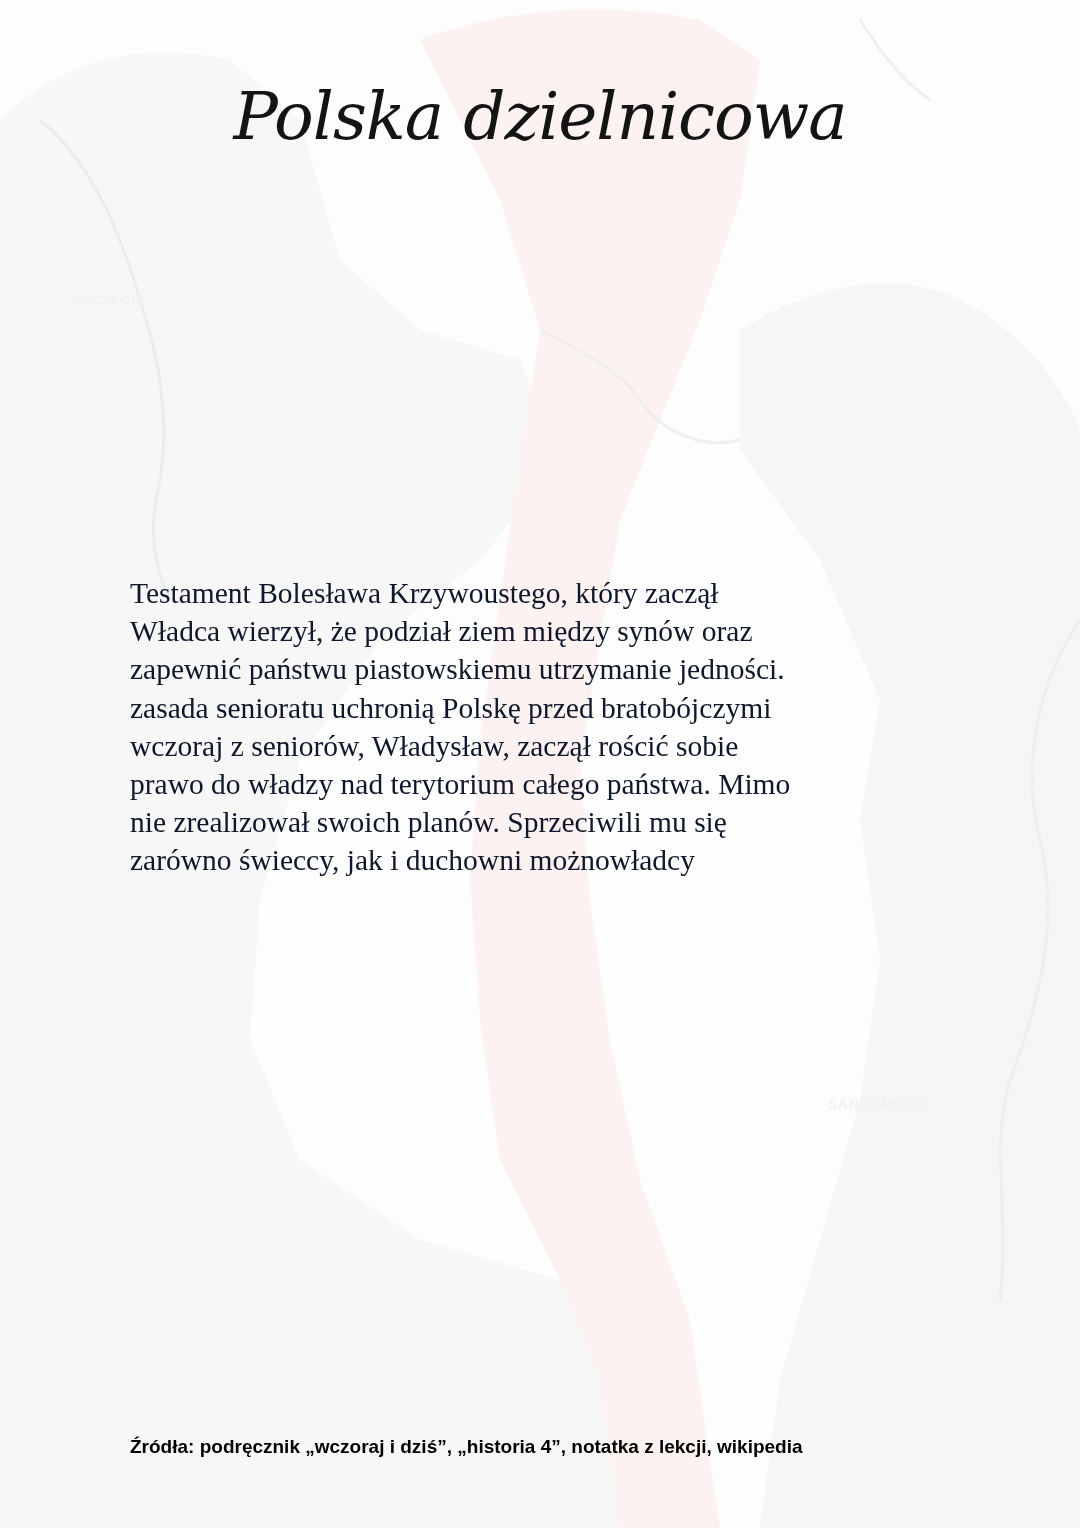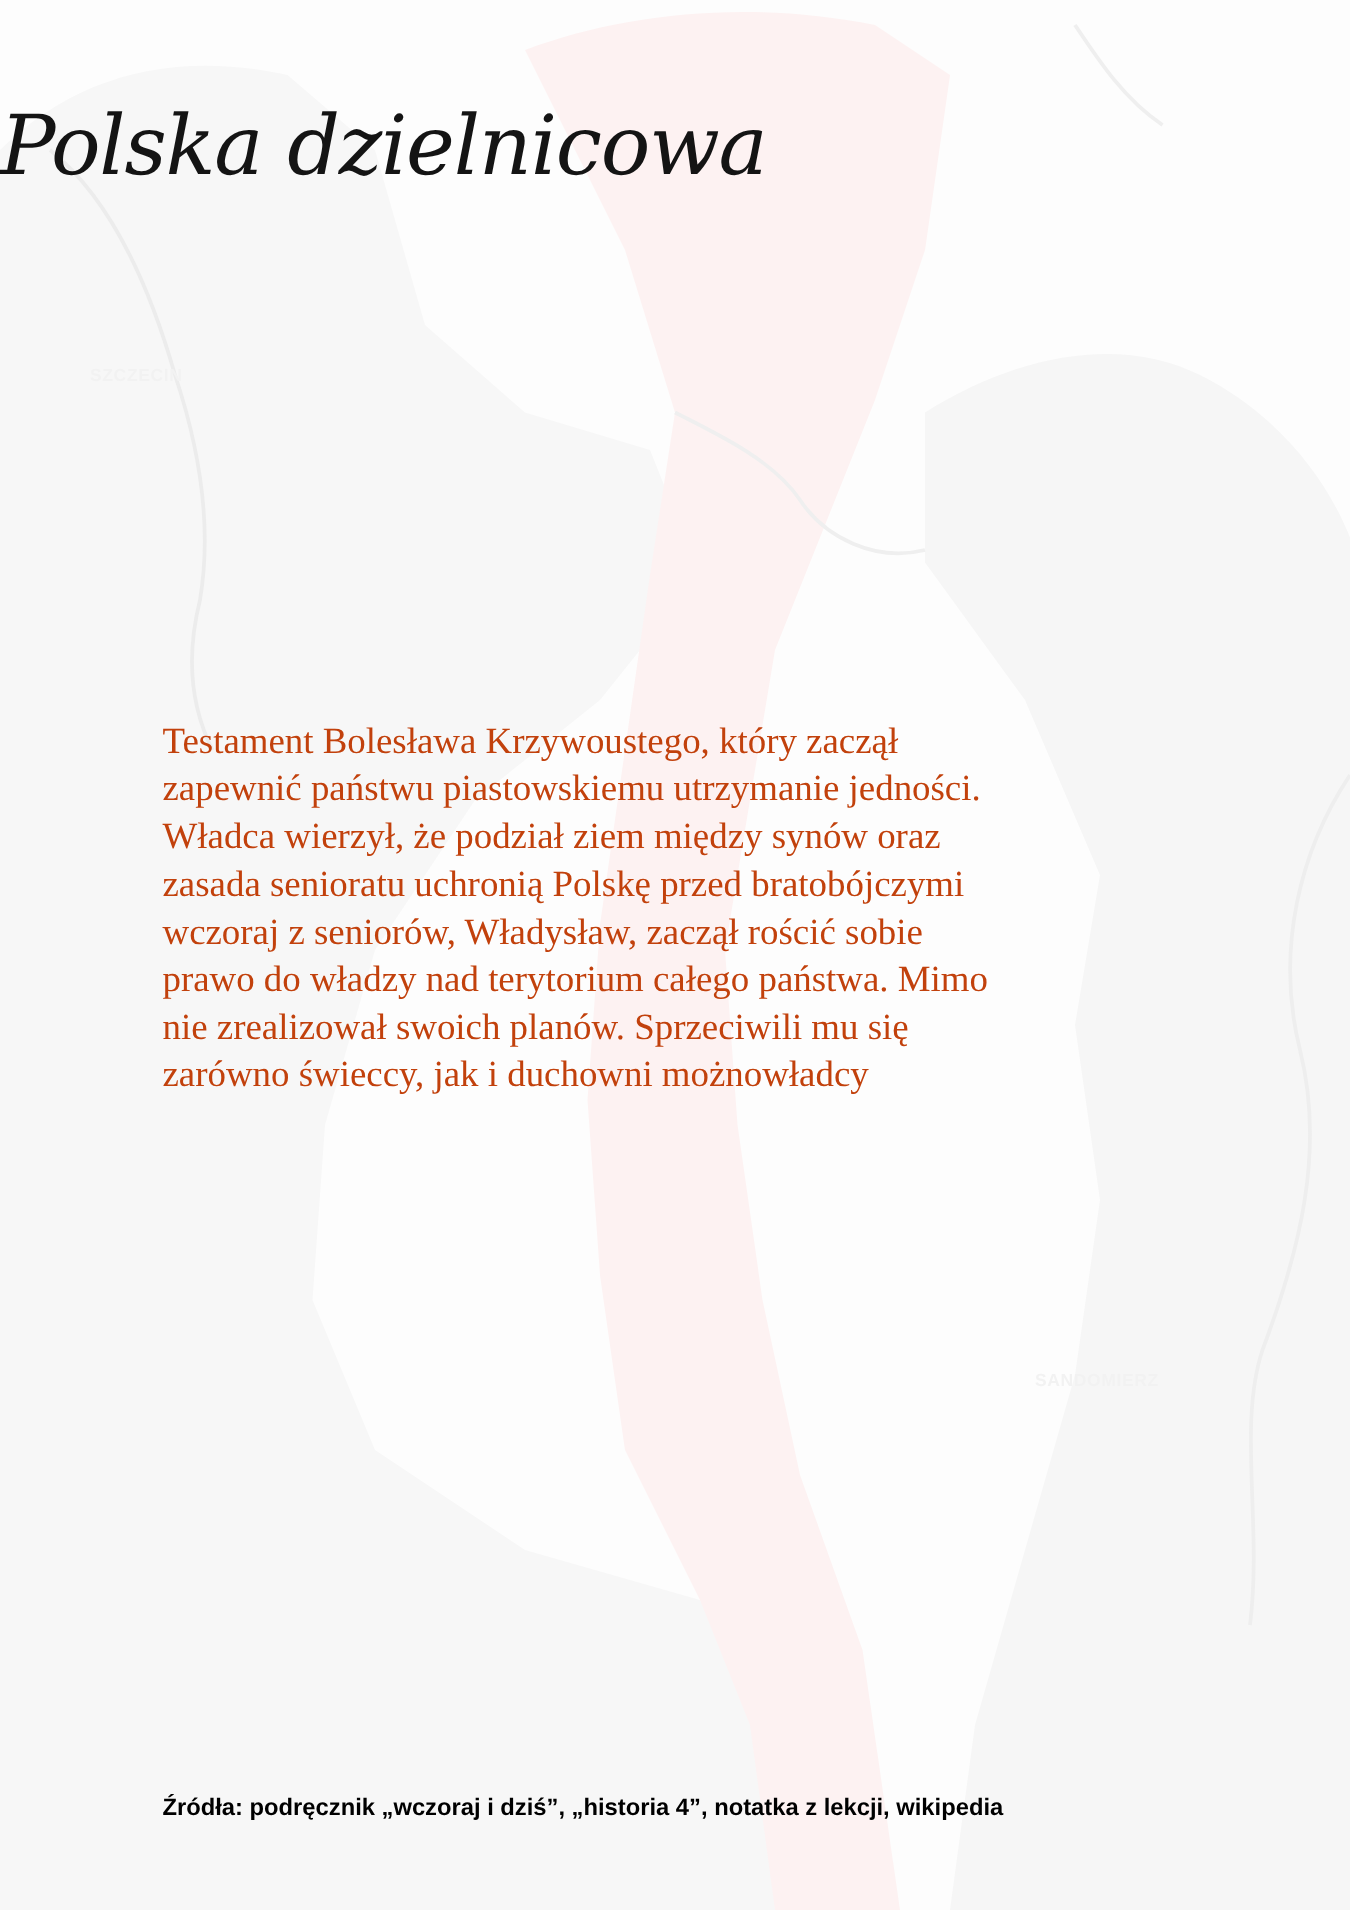--- a/index.html
+++ b/index.html
@@ -27,36 +27,37 @@
       font-weight: bold;
       color: #f2f2f2;
       letter-spacing: 0.5px;
       z-index: 1;
     }
     .title {
       position: absolute;
       left: 0;
       width: 1080px;
       top: 78px;
+      text-align: center;
       font-family: "DejaVu Serif", serif;
       font-style: italic;
       font-size: 66px;
       color: #141414;
       letter-spacing: -1px;
       z-index: 2;
     }
     .body-text {
       position: absolute;
       left: 130px;
       top: 574px;
       width: 800px;
       font-family: "Liberation Serif", serif;
       font-size: 29.5px;
       line-height: 38.2px;
-      color: #c2410c;
+      color: #0f172a;
       z-index: 2;
     }
     .body-text .line {
       display: block;
       white-space: nowrap;
     }
     .sources {
       position: absolute;
       left: 130px;
       top: 1436px;
@@ -84,22 +85,22 @@
   <path d="M860,20 C880,50 900,80 930,100" stroke="#efefef" stroke-width="3" fill="none"></path>
 </svg>
 
 <div class="map-label" style="left:72px; top:292px; font-size:14px;">SZCZECIN</div>
 <div class="map-label" style="left:828px; top:1096px; font-size:14px;">SANDOMIERZ</div>
 
 <div class="title">Polska dzielnicowa</div>
 
 <div class="body-text">
   <span class="line">Testament Bolesława Krzywoustego, który zaczął</span>
+  <span class="line">Władca wierzył, że podział ziem między synów oraz</span>
   <span class="line">zapewnić państwu piastowskiemu utrzymanie jedności.</span>
-  <span class="line">Władca wierzył, że podział ziem między synów oraz</span>
   <span class="line">zasada senioratu uchronią Polskę przed bratobójczymi</span>
   <span class="line">wczoraj z seniorów, Władysław, zaczął rościć sobie</span>
   <span class="line">prawo do władzy nad terytorium całego państwa. Mimo</span>
   <span class="line">nie zrealizował swoich planów. Sprzeciwili mu się</span>
   <span class="line">zarówno świeccy, jak i duchowni możnowładcy</span>
 </div>
 
 <div class="sources">Źródła: podręcznik „wczoraj i dziś”, „historia 4”, notatka z lekcji, wikipedia</div>
 
 </body></html>

